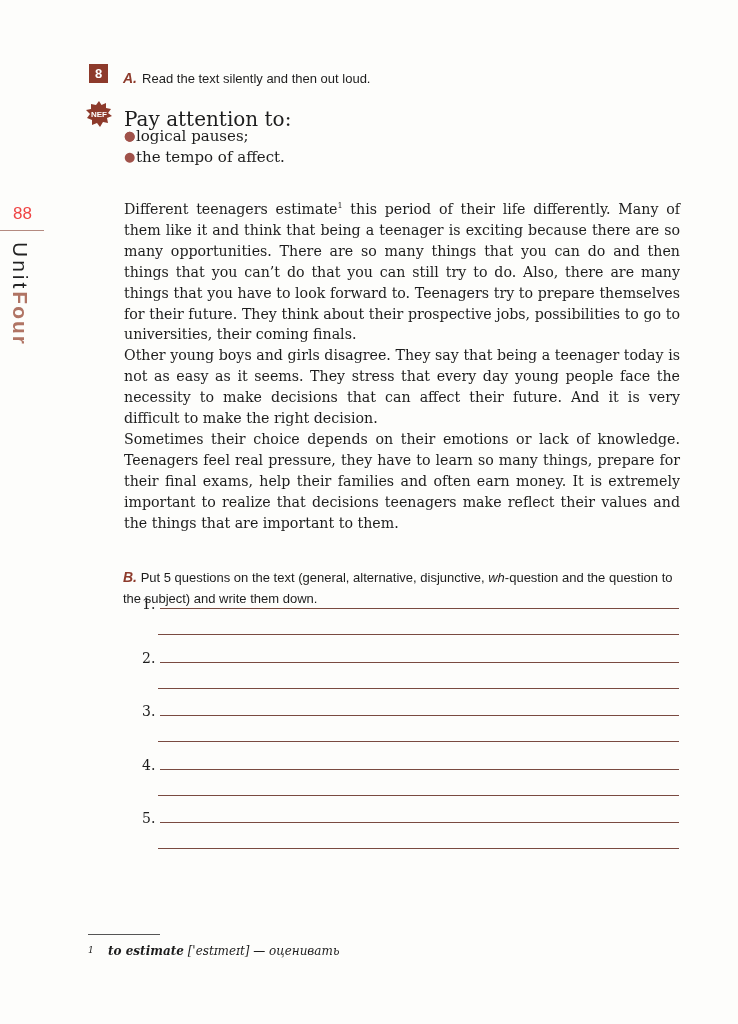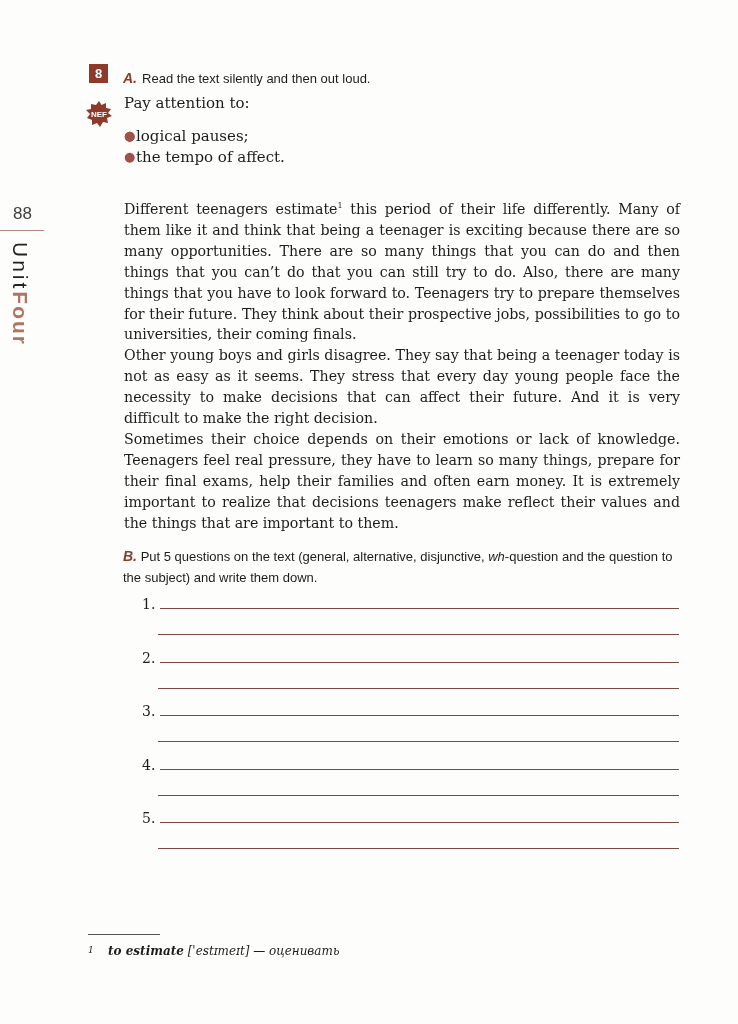--- a/index.html
+++ b/index.html
@@ -1,33 +1,33 @@
 <!DOCTYPE html>
 <html><head>
 <meta charset="utf-8">
 <style>
   * { margin: 0; padding: 0; box-sizing: border-box; }
   html, body { width: 738px; height: 1024px; background: #fdfdfb; overflow: hidden; }
   body { position: relative; font-family: "DejaVu Serif", serif; color: #1d1d1d; }
 
   .side { position: absolute; left: 0; top: 200px; width: 46px; }
-  .page-num { position: absolute; left: 13px; top: 4px; font-family: "Liberation Sans", sans-serif; font-size: 17px; color: #404040; }
+  .page-num { position: absolute; left: 13px; top: 4px; font-family: "Liberation Sans", sans-serif; font-size: 17px; color: #ef4444; }
   .side-rule { position: absolute; left: 0; top: 30px; width: 44px; height: 1px; background: #b48a80; }
   .unit-label { position: absolute; left: 8px; top: 42px; writing-mode: vertical-rl; font-family: "Liberation Sans", sans-serif; font-size: 21px; letter-spacing: 3px; color: #222; }
   .unit-label .four { color: #b07464; font-weight: bold; letter-spacing: 2px; }
 
   .ex-num { position: absolute; left: 89px; top: 64px; width: 19px; height: 19px; background: #8d3a2b; color: #fff; font-family: "Liberation Sans", sans-serif; font-weight: bold; font-size: 13px; text-align: center; line-height: 19px; }
   .nef-badge { position: absolute; left: 86px; top: 101px; width: 26px; height: 26px; }
   .nef-badge svg { width: 26px; height: 26px; }
 
   .label-letter { font-family: "Liberation Sans", sans-serif; font-weight: bold; font-style: italic; color: #8d3a2b; font-size: 14px; }
-  .instr { font-family: "Liberation Sans", sans-serif; font-size: 13px; color: #1d1d1d; }
+  .instr { font-family: "Liberation Sans", sans-serif; font-size: 13px; color: #1d1d1d; margin-top: 21px; }
 
   .a-line { position: absolute; left: 123px; top: 68px; }
-  .pay { position: absolute; left: 124px; top: 94px; font-size: 15px; }
+  .pay { position: absolute; left: 124px; top: 107px; font-size: 20px; }
   .bullets { position: absolute; left: 124px; top: 126px; list-style: none; }
   .bullets li { font-size: 15px; line-height: 21px; position: relative; padding-left: 12px; }
   .bullets li .dot { position: absolute; left: 0; top: -1px; color: #a0524a; font-size: 13px; }
 
   .body-text { position: absolute; left: 124px; top: 196px; width: 556px; font-size: 14.2px; line-height: 20.9px; text-align: justify; }
   .body-text p { margin: 0; }
   .body-text sup { font-size: 8px; vertical-align: 6px; }
 
   .b-block { position: absolute; left: 123px; top: 546px; width: 560px; }
   .b-block .instr { line-height: 21px; }

